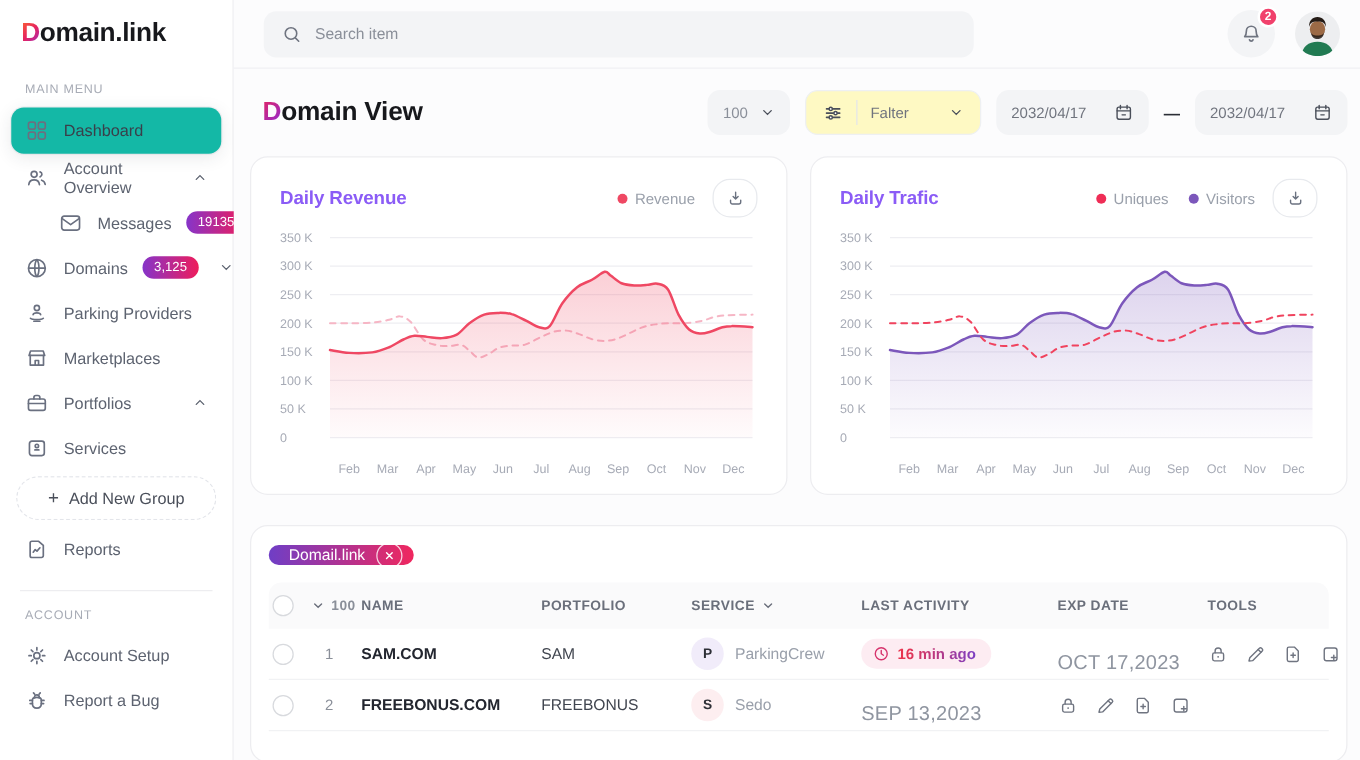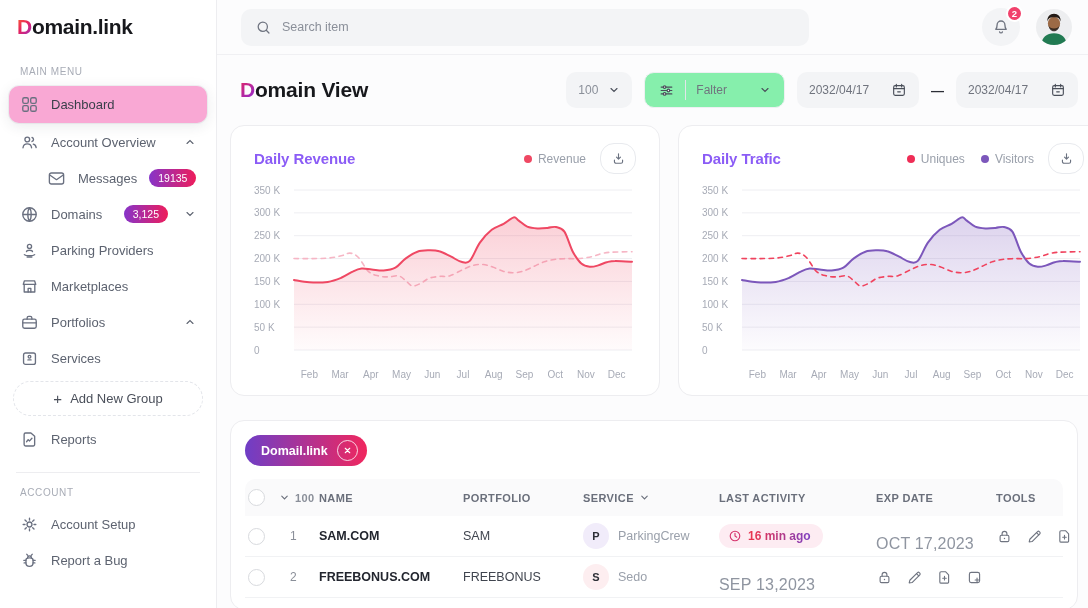--- a/index.html
+++ b/index.html
@@ -3,30 +3,30 @@
 <meta charset="utf-8">
 <style>
   * { box-sizing: border-box; margin: 0; padding: 0; }
   html,body { width:1088px; height:608px; overflow:hidden; }
   body { font-family: "Liberation Sans", sans-serif; background:#fff; color:#3a3f4a; }
   svg { display:block; }
 
   .app { display:flex; width:1088px; height:608px; overflow:hidden; }
 
   
-  .sidebar { width:217px; flex-shrink:0; background:#fff; border-right:1px solid #ededf0; padding-top:15px; }
+  .sidebar { width:187px; flex-shrink:0; background:#fff; border-right:1px solid #ededf0; padding-top:15px; }
   .logo { padding-left:17px; font-size:21px; font-weight:800; letter-spacing:-0.3px; color:#17181c; }
   .logo .grad { background:linear-gradient(135deg,#ff6a2b 0%,#e6245e 48%,#8f2bd4 100%);
     -webkit-background-clip:text; background-clip:text; color:transparent; }
   .section-label { font-size:10px; letter-spacing:.6px; color:#a8acb6; margin:27px 0 9px 20px; }
   .section-label.account { margin-top:14px; }
   .nav-item { display:flex; align-items:center; gap:12px; height:34px; margin:2px 9px; padding:0 11px;
     border-radius:10px; color:#5d6370; font-size:13px; cursor:pointer; }
   .nav-item .nicon { color:#6a7080; display:flex; }
-  .nav-item.active { background:#f9a8d4; box-shadow:0 3px 14px rgba(40,45,60,.10), 0 0 0 1px #f4f4f6; color:#3a3f4a; height:37px; }
+  .nav-item.active { background:#14b8a6; box-shadow:0 3px 14px rgba(40,45,60,.10), 0 0 0 1px #f4f4f6; color:#3a3f4a; height:37px; }
   .nav-item.sub { margin-left:36px; }
   .grad-badge { background:linear-gradient(90deg,#8634c9 0%,#ee1d5b 100%); color:#fff; font-size:10.5px;
     padding:3px 9px; border-radius:10px; margin-left:auto; }
   .chev { margin-left:auto; color:#5d6370; display:flex; }
   .chev.after-badge { margin-left:4px; }
   .add-group { display:flex; align-items:center; justify-content:center; gap:8px; height:35px; margin:6px 13px;
     border:1.5px dashed #e3e5ea; border-radius:18px; font-size:13px; color:#4a4f5a; cursor:pointer; background:#fff; }
   .add-group .plus { font-size:15px; color:#4a4f5a; }
   .side-divider { border-top:1px solid #ededf0; margin:16px 16px 0 16px; }
 
@@ -49,44 +49,44 @@
 
   .content { padding:15px 10px 0 13px; }
   .page-head { display:flex; align-items:center; padding-left:10px; margin:2px 0 17px; }
   .page-title { font-size:21px; font-weight:700; color:#17181c; letter-spacing:-0.2px; }
   .page-title .grad { background:linear-gradient(135deg,#e6245e 0%,#8f2bd4 95%);
     -webkit-background-clip:text; background-clip:text; color:transparent; }
   .controls { margin-left:auto; display:flex; align-items:center; gap:12px; }
   .chip { height:36px; background:#f3f4f6; border-radius:10px; display:flex; align-items:center;
     font-size:12px; color:#70747e; cursor:pointer; }
   .chip.size { width:66px; justify-content:space-between; padding:0 12px; color:#8a8f99; }
-  .chip.filter { padding:0 13px; gap:10px; background:#86efac; border:1px solid #eef0f2; }
+  .chip.filter { padding:0 13px; gap:10px; background:#fef9c3; border:1px solid #eef0f2; }
   .chip.filter .vdiv { width:1px; height:20px; background:#e3e5ea; }
   .chip.date { width:122px; justify-content:space-between; padding:0 12px; }
   .chip .cicon { display:flex; color:#4a4f5a; }
   .dash-sep { color:#2b2e36; font-weight:700; font-size:13px; }
 
   
   .charts-row { display:flex; gap:18px; margin-bottom:24px; }
   .card { width:430px; height:271px; background:#fff; border:1px solid #ededf0; border-radius:14px;
     padding:17px 23px 10px; }
   .card-head { display:flex; align-items:center; margin-bottom:8px; }
   .card-title { font-size:15px; font-weight:700; color:#8b5cf6; letter-spacing:-0.1px; }
   .legend { margin-left:auto; display:flex; align-items:flex-start; gap:16px; margin-right:14px; }
   .legend-item { display:flex; align-items:center; gap:6px; font-size:12px; color:#9aa0ab; }
   .legend-dot { width:8px; height:8px; border-radius:50%; }
   .dl-btn { width:36px; height:31px; border:1px solid #e8eaee; border-radius:14px; background:#fff;
     display:flex; align-items:center; justify-content:center; color:#6b7280; cursor:pointer; }
 
   
   .table-card { background:#fff; border:1px solid #ededf0; border-radius:14px; padding:14px 14px 0; min-height:190px; }
   .tag-row { margin-bottom:13px; }
-  .filter-tag { display:inline-flex; align-items:center; gap:9px; height:31px; padding:0 9px 0 16px;
+  .filter-tag { display:inline-flex; align-items:center; gap:9px; height:16px; padding:0 9px 0 16px;
     border-radius:16px; background:linear-gradient(90deg,#6f3ec6 0%,#f0275e 100%); color:#fff;
-    font-size:12.5px; font-weight:700; cursor:pointer; }
+    font-size:12.5px; font-weight:400; cursor:pointer; }
   .tag-x { width:21px; height:21px; border-radius:50%; border:1.5px solid rgba(255,255,255,.8);
     display:flex; align-items:center; justify-content:center; color:#fff; cursor:pointer; }
   .tgrid { display:grid; grid-template-columns:34px 40px 144px 120px 136px 157px 120px 1fr; align-items:center; }
   .thead { background:#fafafb; border-radius:10px 10px 0 0; height:37px; font-size:11px; font-weight:700;
     color:#6a6f7b; letter-spacing:.4px; }
   .trow { height:41px; border-bottom:1px solid #f1f2f4; font-size:12.5px; }
   .cb { width:17px; height:17px; border-radius:50%; border:1.5px solid #d8dade; background:#fff;
     margin-left:3px; cursor:pointer; }
   .num-cell { display:flex; align-items:center; gap:5px; color:#8a8f99; }
   .row-num { color:#8a8f99; font-size:12px; padding-left:11px; }

